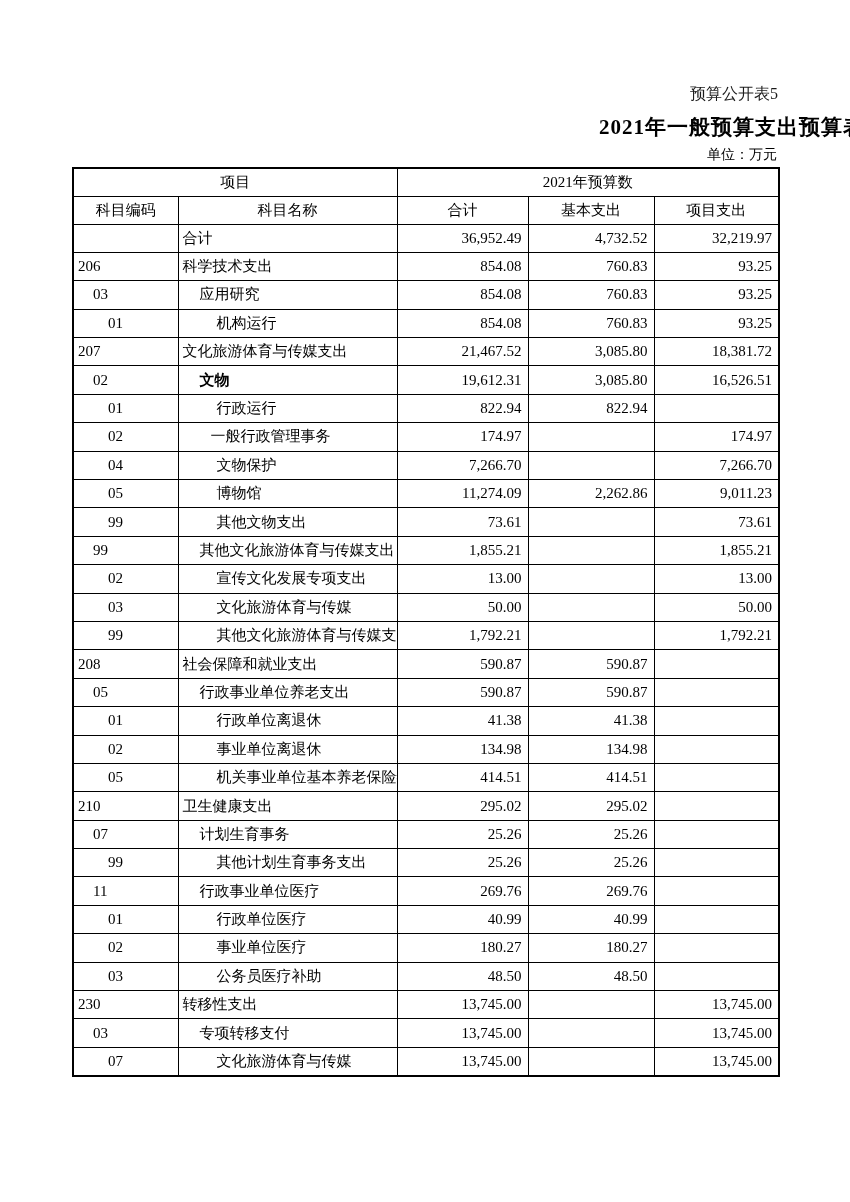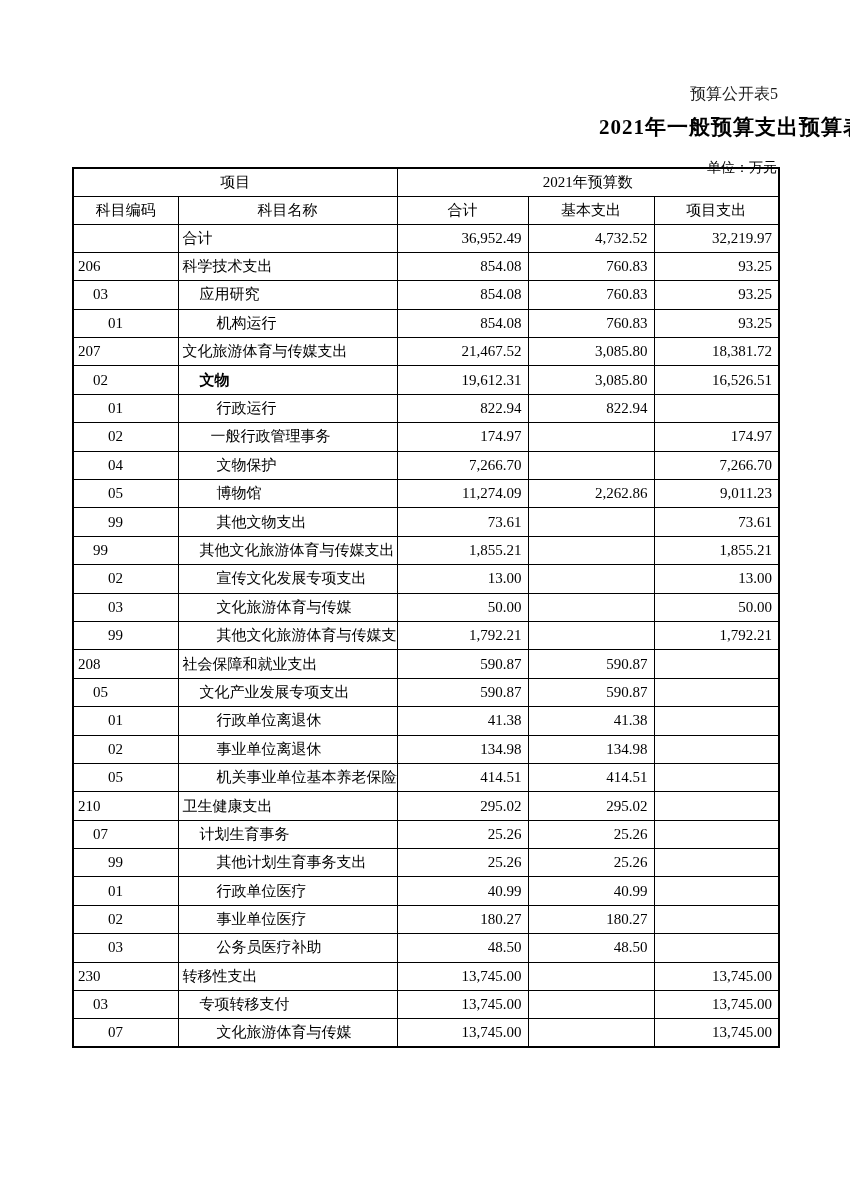--- a/index.html
+++ b/index.html
@@ -30,21 +30,20 @@
     text-align: right;
     font-size: 21px;
     font-weight: bold;
     letter-spacing: 1px;
   }
   .unit-label {
     position: absolute;
     top: 146px;
     right: 73px;
     font-size: 14px;
-    margin-top: 13px;
   }
   table.budget {
     position: absolute;
     top: 167px;
     left: 72px;
     width: 706px;
     border-collapse: collapse;
     table-layout: fixed;
     border: 2px solid #000;
   }
@@ -202,21 +201,21 @@
         </tr>
         <tr>
           <td class="code" style="padding-left: 4px;">208</td>
           <td class="name" style="padding-left: 4px;">社会保障和就业支出</td>
           <td class="num">590.87</td>
           <td class="num">590.87</td>
           <td class="num"></td>
         </tr>
         <tr>
           <td class="code" style="padding-left: 19px;">05</td>
-          <td class="name" style="padding-left: 21px;">文化产业发展专项支出</td>
+          <td class="name" style="padding-left: 21px;">行政事业单位养老支出</td>
           <td class="num">590.87</td>
           <td class="num">590.87</td>
           <td class="num"></td>
         </tr>
         <tr>
           <td class="code" style="padding-left: 34px;">01</td>
           <td class="name" style="padding-left: 38px;">行政单位离退休</td>
           <td class="num">41.38</td>
           <td class="num">41.38</td>
           <td class="num"></td>
@@ -250,20 +249,27 @@
           <td class="num"></td>
         </tr>
         <tr>
           <td class="code" style="padding-left: 34px;">99</td>
           <td class="name" style="padding-left: 38px;">其他计划生育事务支出</td>
           <td class="num">25.26</td>
           <td class="num">25.26</td>
           <td class="num"></td>
         </tr>
         <tr>
+          <td class="code" style="padding-left: 19px;">11</td>
+          <td class="name" style="padding-left: 21px;">行政事业单位医疗</td>
+          <td class="num">269.76</td>
+          <td class="num">269.76</td>
+          <td class="num"></td>
+        </tr>
+        <tr>
           <td class="code" style="padding-left: 34px;">01</td>
           <td class="name" style="padding-left: 38px;">行政单位医疗</td>
           <td class="num">40.99</td>
           <td class="num">40.99</td>
           <td class="num"></td>
         </tr>
         <tr>
           <td class="code" style="padding-left: 34px;">02</td>
           <td class="name" style="padding-left: 38px;">事业单位医疗</td>
           <td class="num">180.27</td>

